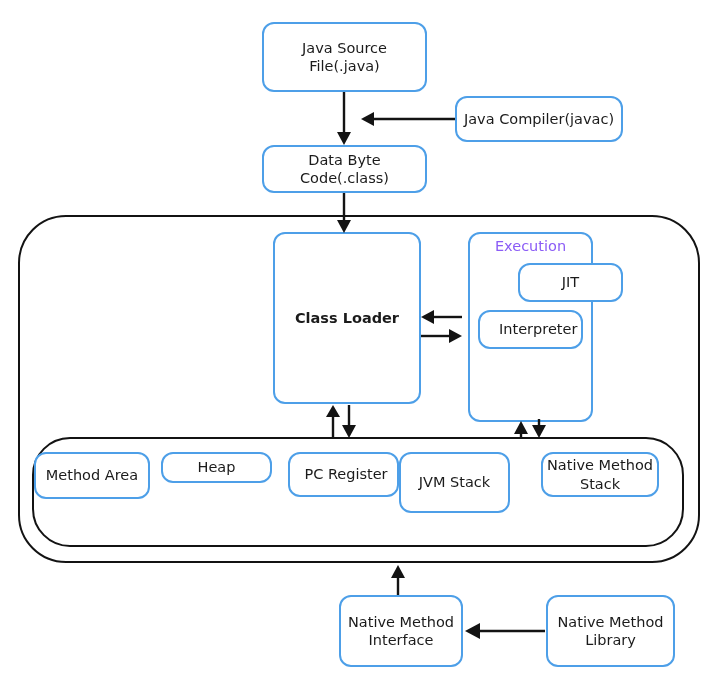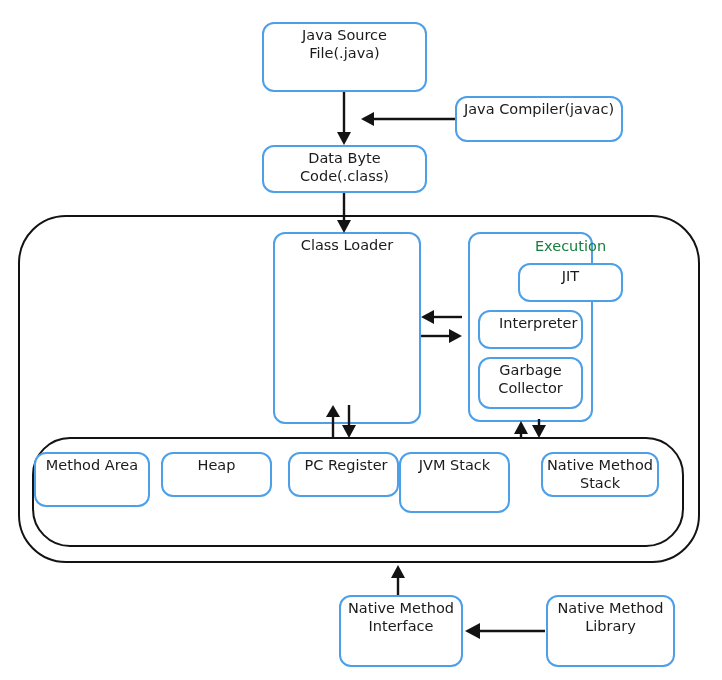--- a/index.html
+++ b/index.html
@@ -19,20 +19,21 @@
     overflow: hidden;
     background: #ffffff;
   }
   .node {
     position: absolute;
     box-sizing: border-box;
     background: #ffffff;
     border: 2px solid #4d9fe8;
     border-radius: 12px;
     display: flex;
+    align-items: center;
     justify-content: center;
     text-align: center;
     font-size: 14.5px;
     line-height: 1.25;
     color: #1b1b1b;
     padding: 2px 4px;
     z-index: 3;
   }
   .node .label {
     display: block;
@@ -50,25 +51,24 @@
     border-radius: 48px;
   }
   #runtime-container {
     border-radius: 38px;
     z-index: 2;
     background: #ffffff;
   }
   .group-title {
     position: absolute;
     font-size: 14.5px;
-    color: #15803d;
+    color: #8b5cf6;
     text-align: center;
     z-index: 4;
     white-space: nowrap;
-    padding-left: 40px;
   }
   #arrow-layer {
     position: absolute;
     left: 0;
     top: 0;
     width: 722px;
     height: 680px;
     z-index: 5;
     pointer-events: none;
   }
@@ -169,46 +169,42 @@
 
   <div class="node" id="node-java-compiler" style="left:455px; top:96px; width:168px; height:46px;">
     <span class="label">Java Compiler(javac)</span>
   </div>
 
   <div class="node" id="node-java-byte-code" style="left:262px; top:145px; width:165px; height:48px;">
     <span class="label">Data Byte
 Code(.class)</span>
   </div>
 
-  <div class="node" id="node-class-loader" style="left:273px; top:232px; width:148px; height:192px;">
+  <div class="node" id="node-class-loader" style="left:273px; top:232px; width:148px; height:172px;font-weight:bold;">
     <span class="label">Class Loader</span>
   </div>
 
   <div class="execution-group" id="execution-group" style="left:468px; top:232px; width:125px; height:190px;"></div>
 
   <div class="group-title" id="execution-title" style="left:468px; top:238px; width:125px;">Execution</div>
 
   <div class="node" id="node-jit" style="left:478px; top:263px; width:105px; height:39px;margin-left:40px;">
     <span class="label">JIT</span>
   </div>
 
   <div class="node" id="node-interpreter" style="left:478px; top:310px; width:105px; height:39px;padding-left:19px;">
     <span class="label">Interpreter</span>
   </div>
 
-  <div class="node" id="node-garbage-collector" style="left:478px; top:357px; width:105px; height:52px;">
-    <span class="label">Garbage
-Collector</span>
-  </div>
-
-  <div class="node" id="node-method-area" style="left:34px; top:452px; width:116px; height:55px;">
+
+  <div class="node" id="node-method-area" style="left:34px; top:452px; width:116px; height:47px;">
     <span class="label">Method Area</span>
   </div>
 
-  <div class="node" id="node-heap" style="left:161px; top:452px; width:111px; height:45px;">
+  <div class="node" id="node-heap" style="left:161px; top:452px; width:111px; height:31px;">
     <span class="label">Heap</span>
   </div>
 
   <div class="node" id="node-pc-register" style="left:288px; top:452px; width:111px; height:45px;padding-left:9px;">
     <span class="label">PC Register</span>
   </div>
 
   <div class="node" id="node-jvm-stack" style="left:399px; top:452px; width:111px; height:61px;">
     <span class="label">JVM Stack</span>
   </div>

